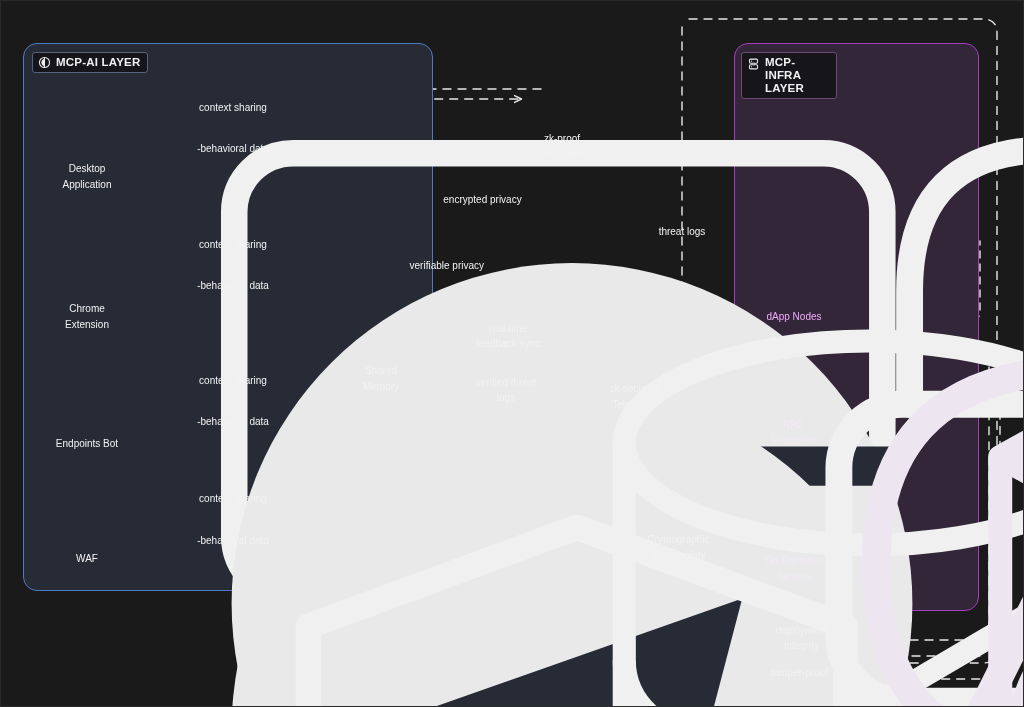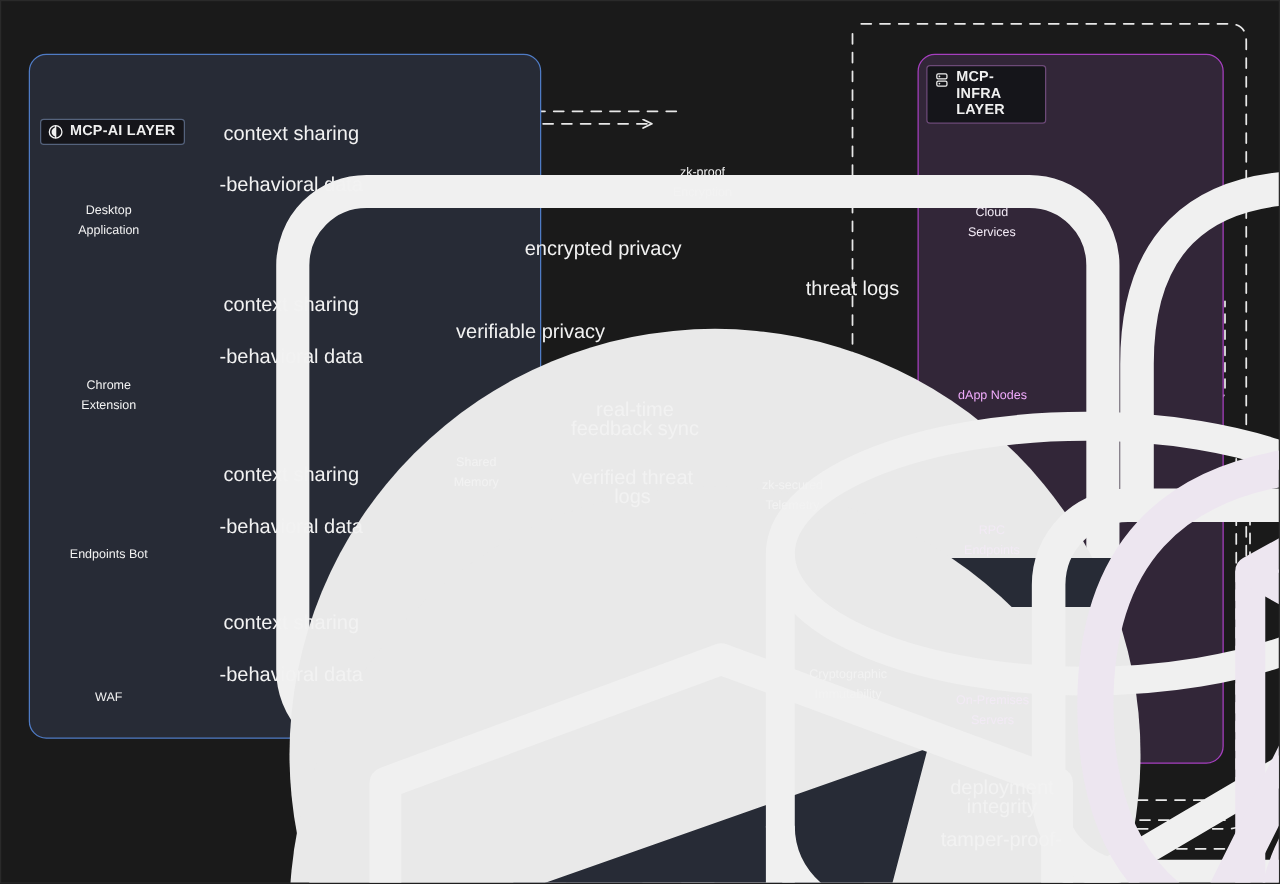--- a/index.html
+++ b/index.html
@@ -8,21 +8,21 @@
     position:relative;width:1024px;height:707px;
     background:#1a1a1a;overflow:hidden;
     border:1px solid #2a2a2a;box-sizing:border-box;
   }
   #canvas > svg{position:absolute;left:0;top:0;width:1024px;height:707px;}
   .lbl{
     position:absolute;color:#f2f2f2;font-size:10px;line-height:16px;
     text-align:center;white-space:pre-line;pointer-events:none;
   }
   .edge-lbl{
-    position:absolute;color:#f2f2f2;font-size:16px;line-height:15px;
+    position:absolute;color:#f2f2f2;font-size:10px;line-height:15px;
     text-align:center;white-space:pre-line;
   }
   .badge{
     position:absolute;display:flex;align-items:center;gap:5px;
     background:#15151a;color:#f0f0f0;font-size:11.5px;font-weight:bold;
     letter-spacing:.2px;padding:3px 7px 3px 5px;border-radius:3px;
     line-height:13px;
   }
   .badge-ai{border:1px solid #55637d;}
   .badge-infra{border:1px solid #6d4a78;}
@@ -130,21 +130,21 @@
       <path d="M985,655 Q993,655 993,648 L993,360" stroke-dasharray="8 7" opacity="0"></path>
 
       <path d="M681,26 L681,640" stroke-dasharray="8 7"></path>
     </g>
   </svg>
 
   <div class="panel panel-ai" style="left:22px;top:42px;width:410px;height:548px;"></div>
 
   <div class="panel panel-infra" style="left:733px;top:42px;width:245px;height:568px;"></div>
 
-  <div class="badge badge-ai" style="left:31px;top:51px;margin-top:43px;">
+  <div class="badge badge-ai" style="left:31px;top:51px;">
     <svg width="13" height="13" viewBox="0 0 16 16">
       <circle cx="8" cy="8" r="6.2" fill="none" stroke="#f0f0f0" stroke-width="1.3"></circle>
       <path d="M8,1.8 L8,14.2" stroke="#f0f0f0" stroke-width="1.3"></path>
       <path d="M8,3.2 Q4,5 4,8 Q4,11 8,12.8 Z" fill="#f0f0f0"></path>
     </svg>
     <span>MCP-AI LAYER</span>
   </div>
 
   <div class="badge badge-infra" style="left:740px;top:51px;max-width:82px;white-space:pre-line;align-items:flex-start;">
     <svg width="13" height="14" viewBox="0 0 16 16" style="margin-top:1px;">
@@ -212,22 +212,20 @@
     <path d="M23,17 L45,-2" fill="none" stroke="#f0f0f0" stroke-width="1.8" stroke-linecap="round" transform="translate(0,4)"></path>
     <path d="M31,16 L37,10 L43,16 L37,22 Z" fill="none" stroke="#f0f0f0" stroke-width="1.8" stroke-linejoin="round"></path>
   </svg>
   <div class="lbl" style="left:610px;top:531px;width:135px;">Cryptographic
 Immutability</div>
 
   <svg style="position:absolute;left:765px;top:113px;" width="56" height="44" viewBox="0 0 56 44">
     <path d="M15,40 Q3,40 3,28 Q3,17 14,16 Q17,4 29,4 Q41,4 43,16 Q52,17 52,28
              Q52,40 41,40 Z" fill="none" stroke="#ede6f0" stroke-width="1.8" stroke-linejoin="round"></path>
   </svg>
-  <div class="lbl" style="left:735px;top:162px;width:115px;color:#f2eaf5;">Cloud
-Services</div>
 
   <svg style="position:absolute;left:770px;top:258px;" width="48" height="50" viewBox="0 0 48 50">
     <path d="M24,3 L44,14 L44,36 L24,47 L4,36 L4,14 Z" fill="none" stroke="#ede6f0" stroke-width="1.7" stroke-linejoin="round"></path>
     <path d="M4,14 L24,25 L44,14 M24,25 L24,47" fill="none" stroke="#ede6f0" stroke-width="1.7"></path>
   </svg>
   <div class="lbl" style="left:733px;top:308px;width:120px;color:#f0abfc;">dApp Nodes</div>
 
   <svg style="position:absolute;left:768px;top:378px;" width="50" height="52" viewBox="0 0 50 52">
     <path d="M20,6 Q30,-2 36,8 Q41,17 31,24 Q22,30 27,39" fill="none" stroke="#ede6f0" stroke-width="2" stroke-linecap="round"></path>
     <path d="M12,16 Q2,24 8,34 Q14,44 24,38 Q32,33 29,24" fill="none" stroke="#ede6f0" stroke-width="2" stroke-linecap="round"></path>

